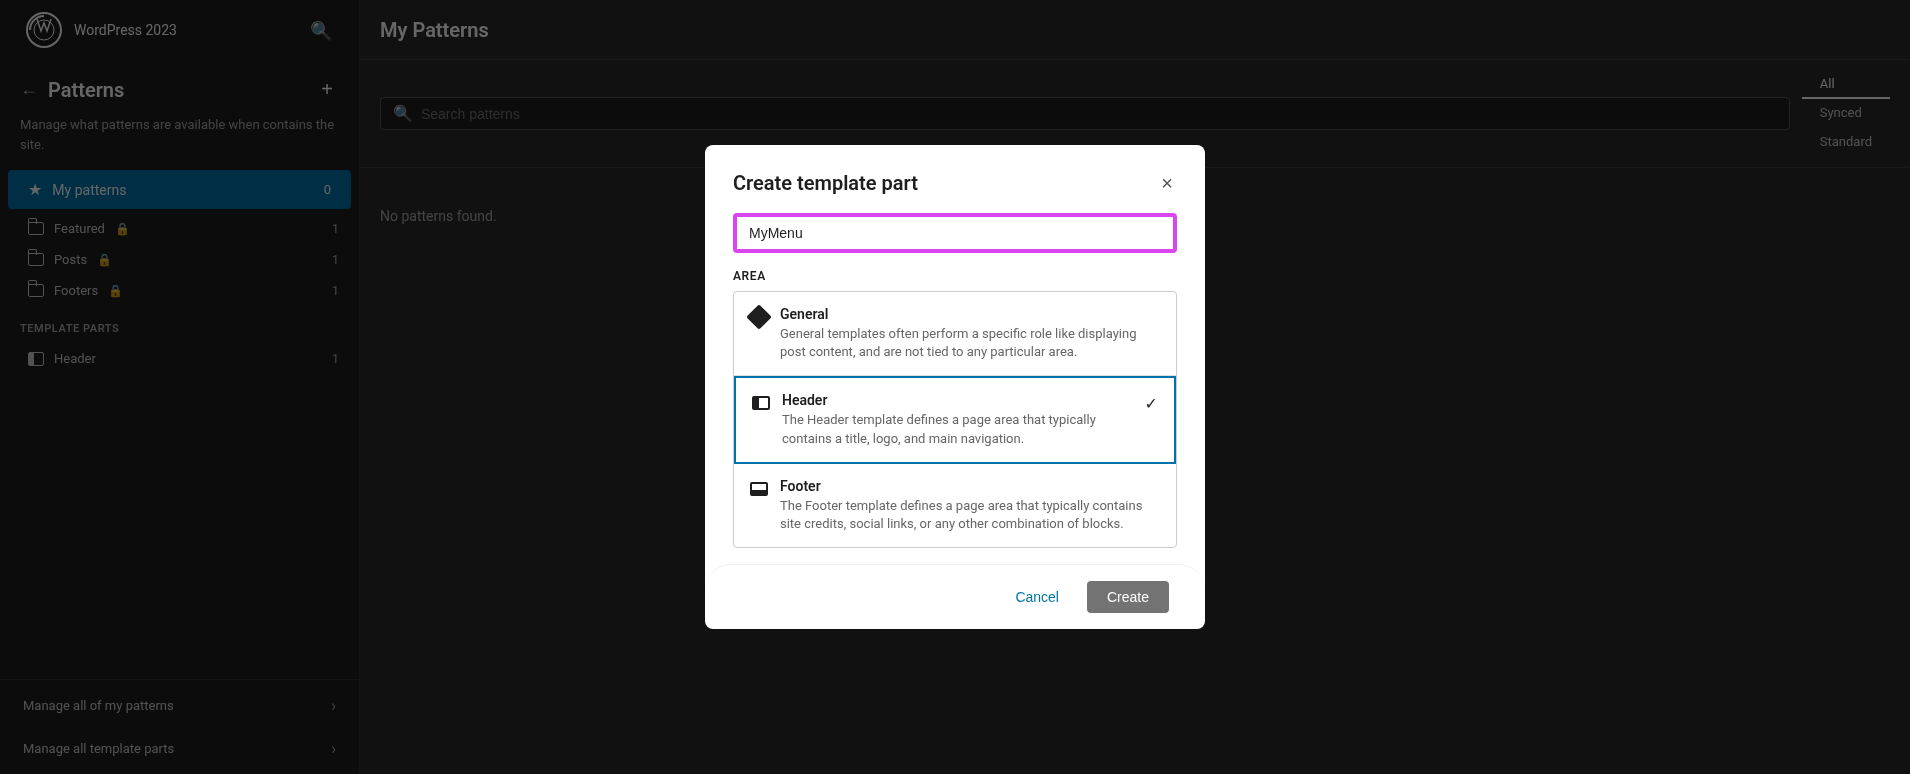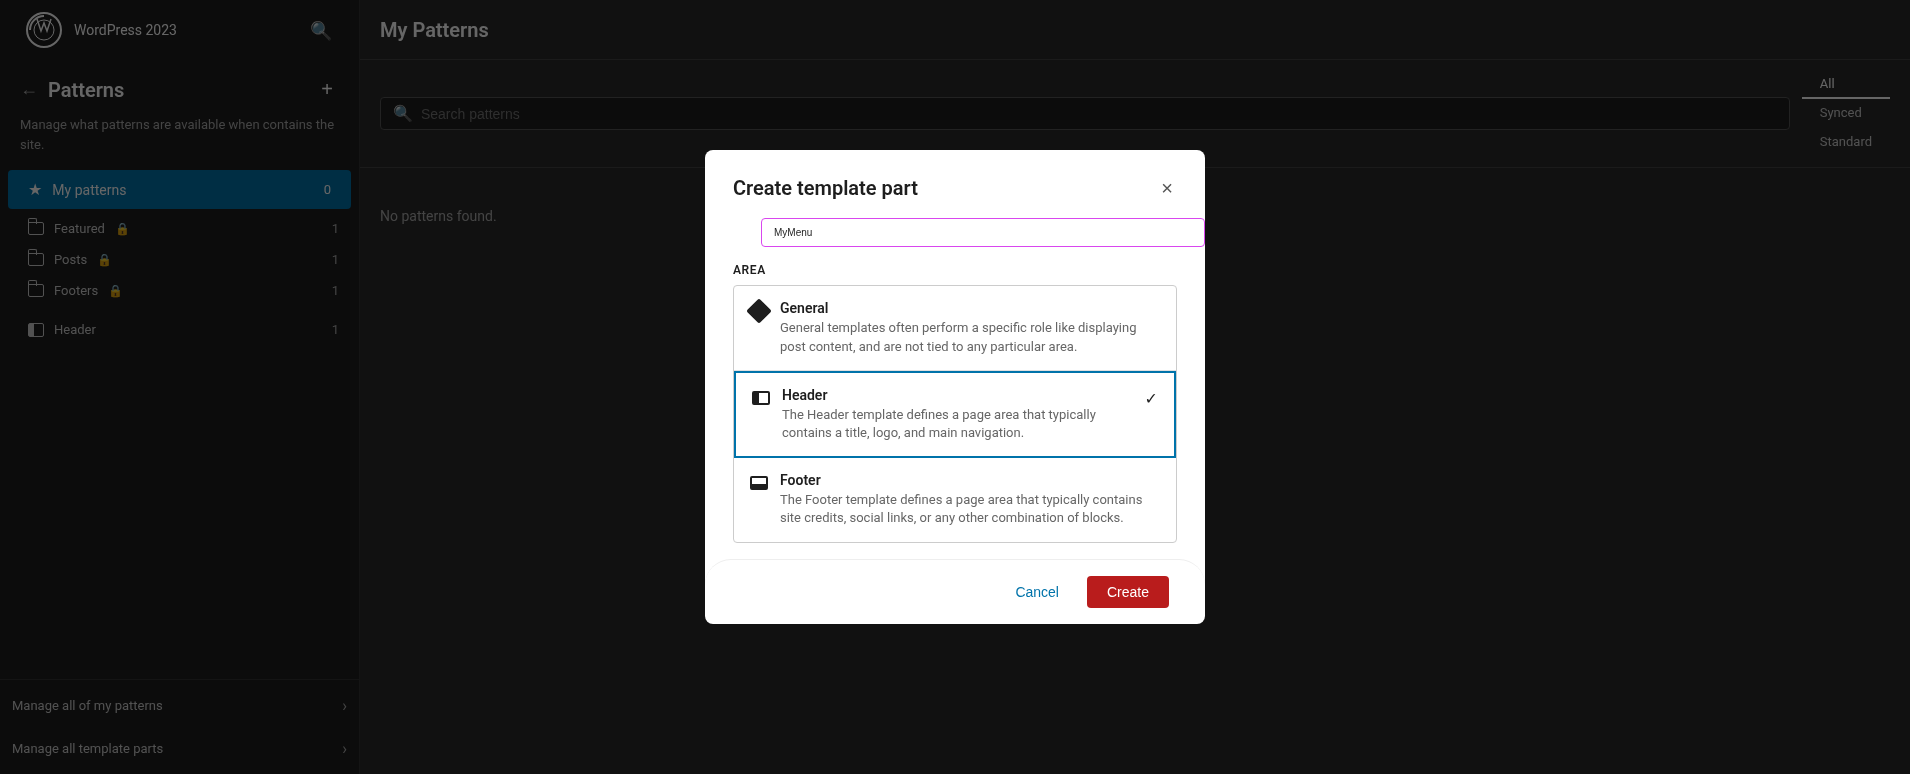--- a/index.html
+++ b/index.html
@@ -149,21 +149,21 @@
     .sidebar-bottom {
       margin-top: auto;
       border-top: 1px solid #333;
       padding: 4px 0;
     }
 
     .bottom-link {
       display: flex;
       align-items: center;
       justify-content: space-between;
-      padding: 12px 12px;
+      padding: 12px 23px;
       font-size: 13px;
       color: #ccc;
       cursor: pointer;
     }
 
     .bottom-link .chevron {
       font-size: 16px;
       color: #aaa;
     }
 
@@ -302,28 +302,27 @@
       font-weight: 600;
       color: #1e1e1e;
       letter-spacing: 0.05em;
       text-transform: uppercase;
       margin-bottom: 6px;
       display: block;
     }
 
     .form-input {
       width: 100%;
-      border: 1px solid #d946ef;
+      border: 4px solid #d946ef;
       border-radius: 4px;
       padding: 8px 12px;
-      font-size: 10px;
+      font-size: 14px;
       color: #1e1e1e;
       outline: none;
       margin-bottom: 16px;
-      margin-left: 28px;
     }
 
     .area-label {
       font-size: 12px;
       font-weight: 600;
       color: #1e1e1e;
       letter-spacing: 0.05em;
       text-transform: uppercase;
       margin-bottom: 8px;
       display: block;
@@ -392,21 +391,21 @@
       background: none;
       border: none;
       color: #0073aa;
       font-size: 14px;
       cursor: pointer;
       padding: 8px 16px;
       font-weight: 500;
     }
 
     .btn-create {
-      background: #b91c1c;
+      background: #737373;
       border: none;
       color: #fff;
       font-size: 14px;
       cursor: pointer;
       padding: 8px 20px;
       border-radius: 4px;
       font-weight: 500;
     }
 
     
@@ -545,20 +544,21 @@
       <span class="count">1</span>
     </div>
     <div class="section-nav-item">
       <div class="sidebar-folder"></div>
       <span>Footers</span>
       <span class="lock-icon">🔒</span>
       <span class="count">1</span>
     </div>
   </div>
 
+  <div class="template-parts-label">TEMPLATE PARTS</div>
 
   <div class="section-items">
     <div class="section-nav-item">
       <div class="sidebar-template"></div>
       <span>Header</span>
       <span class="count">1</span>
     </div>
   </div>
 
   <div class="sidebar-bottom">

